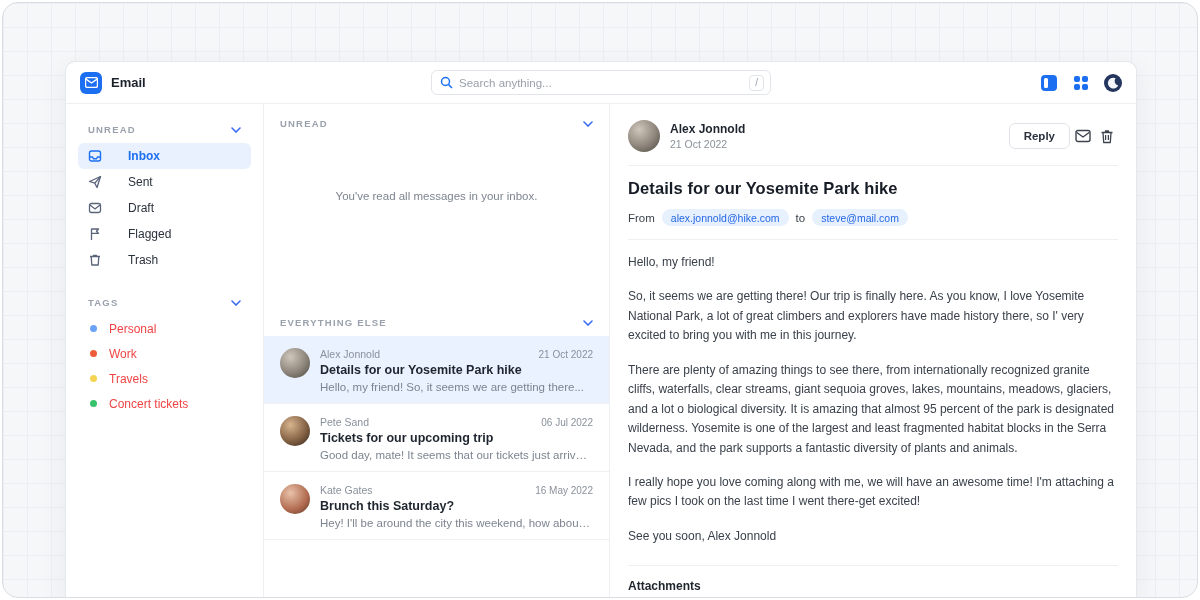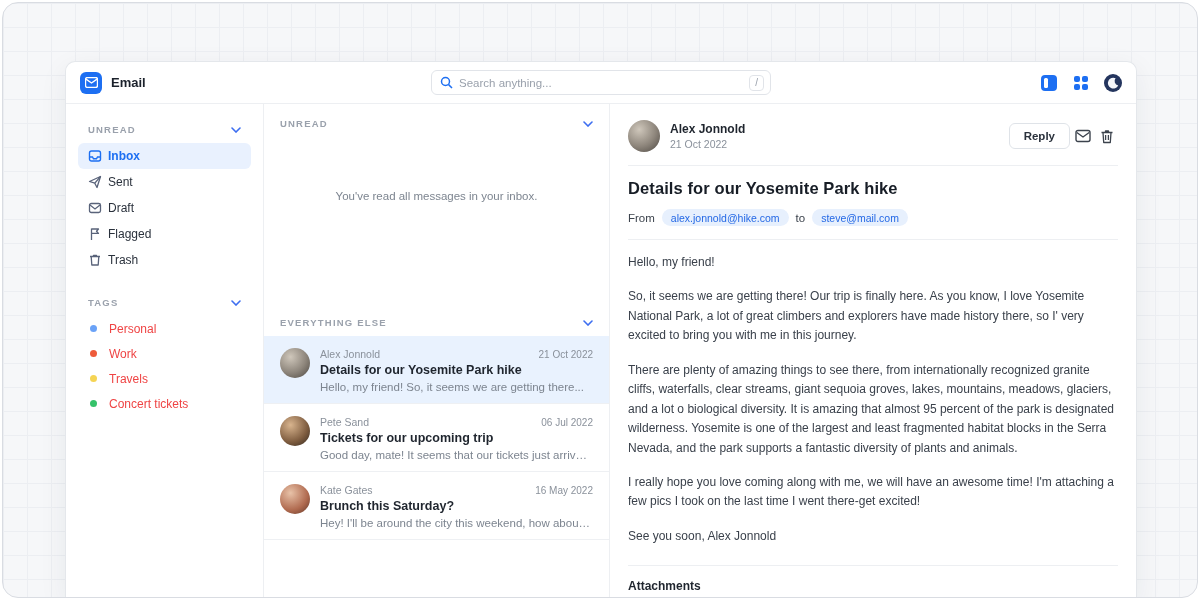--- a/index.html
+++ b/index.html
@@ -31,21 +31,21 @@
   .icon-btn { width:22px; height:22px; border:none; background:transparent; display:flex; align-items:center; justify-content:center; cursor:pointer; padding:0; }
   
   .content { flex:1; display:flex; min-height:0; }
   .sidebar { width:197px; flex:0 0 197px; padding:14px 12px; }
   .list-col { width:347px; flex:0 0 347px; border-left:1px solid #edeff2; border-right:1px solid #edeff2; display:flex; flex-direction:column; }
   .detail { flex:1; padding:16px 18px; overflow:hidden; }
   
   .section-head { display:flex; align-items:center; justify-content:space-between; padding:6px 10px 8px 10px; }
   .section-label { font-size:9.5px; font-weight:bold; letter-spacing:1.2px; color:#9aa1ac; }
   .chev { cursor:pointer; display:flex; }
-  .side-item { display:flex; align-items:center; gap:6px; height:26px; padding:0 10px; border-radius:6px; font-size:12px; color:#2a313c; cursor:pointer; }
+  .side-item { display:flex; align-items:center; gap:26px; height:26px; padding:0 10px; border-radius:6px; font-size:12px; color:#2a313c; cursor:pointer; }
   .side-item svg { flex:0 0 14px; }
   .side-item.active { background:#e9f1fe; color:#1d6ff2; font-weight:bold; }
   .tags-gap { height:18px; }
   .tag-item { display:flex; align-items:center; gap:12px; height:25px; padding:0 12px; font-size:12px; color:#ef4444; cursor:pointer; }
   .dot { width:7px; height:7px; border-radius:50%; }
   
   .col-head { display:flex; align-items:center; justify-content:space-between; padding:20px 16px 8px 16px; }
   .unread-empty { height:118px; display:flex; align-items:center; justify-content:center; font-size:11.5px; color:#7d8590; text-align:center; padding:0 30px; }
   .unread-spacer { height:42px; }
   .email-item { display:flex; gap:10px; padding:12px 16px 10px 16px; border-bottom:1px solid #eef0f3; cursor:pointer; }

